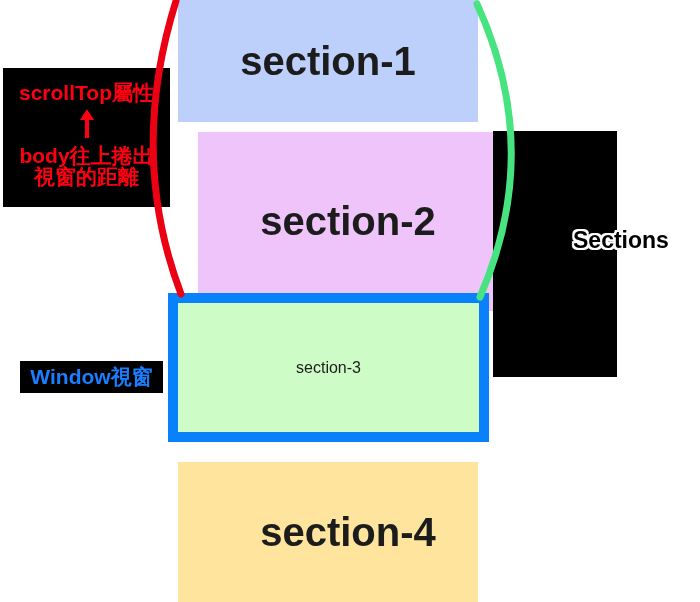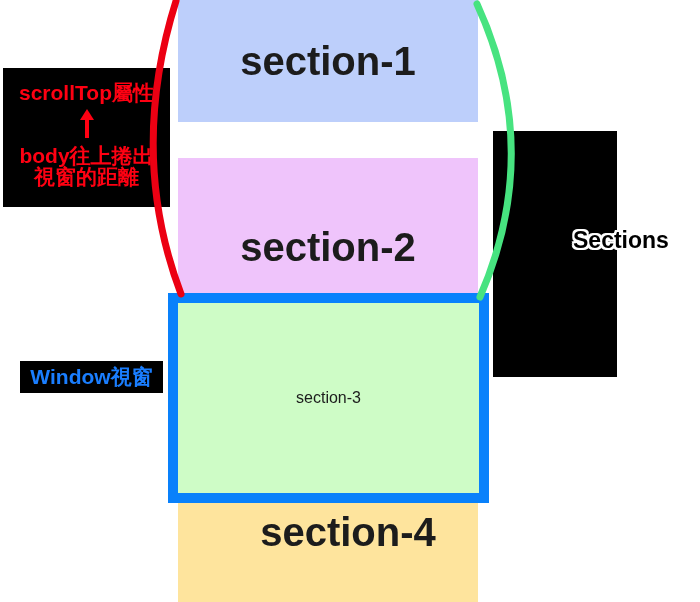--- a/index.html
+++ b/index.html
@@ -24,29 +24,29 @@
     align-items: center;
     justify-content: center;
     z-index: 1;
   }
   .section .sec-label {
     font-size: 40px;
     font-weight: bold;
     letter-spacing: 0px;
   }
   .sec1 { top: 0;     height: 122px; justify-content: center; }
-  .sec2 { top: 158px; height: 179px; }
+  .sec2 { top: 132px; height: 179px; margin-left: 20px; }
   .sec4 { top: 462px; height: 140px; }
   
   .viewport {
     position: absolute;
     left: 168px;
     top: 293px;
     width: 321px;
-    height: 210px;
+    height: 149px;
     border-style: solid;
     border-width: 10px;
     box-sizing: border-box;
     z-index: 2;
     display: flex;
     align-items: center;
     justify-content: center;
   }
   
   .callout { position: absolute; z-index: 3; }

